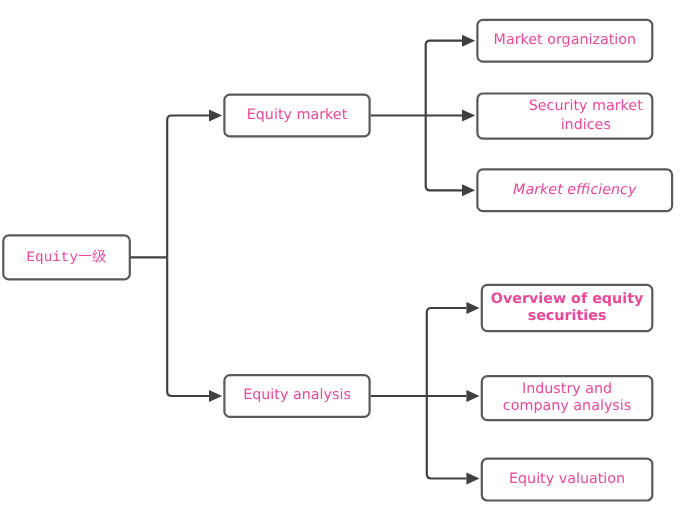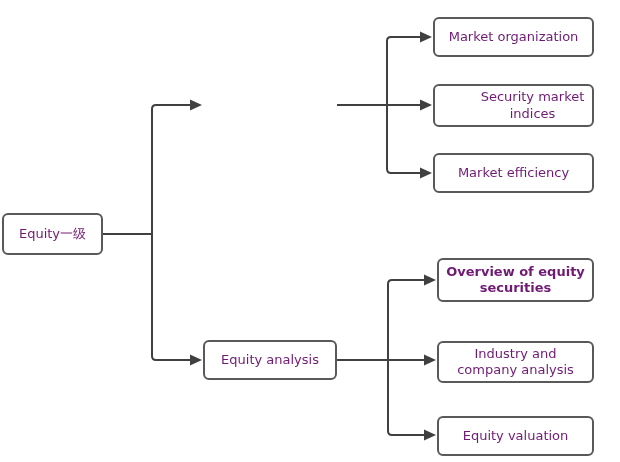--- a/index.html
+++ b/index.html
@@ -36,32 +36,32 @@
   .node {
     position: absolute;
     box-sizing: border-box;
     background: #ffffff;
     border: 2px solid #595959;
     border-radius: 6px;
     display: flex;
     align-items: center;
     justify-content: center;
     text-align: center;
-    color: #701a75;
+    color: #ec4899;
     font-size: 13px;
     line-height: 1.25;
     padding: 2px 6px;
   }
   
-  .n-root       { left: 2px;   top: 213px; width: 101px; height: 42px; }
+  .n-root       { left: 2px;   top: 213px; width: 117px; height: 42px; font-family: Liberation Mono, monospace; }
   .n-market     { left: 203px; top: 85px;  width: 134px; height: 40px; }
   .n-analysis   { left: 203px; top: 340px; width: 134px; height: 40px; }
   .n-mktorg     { left: 433px; top: 17px;  width: 161px; height: 40px; }
   .n-secidx     { left: 433px; top: 84px;  width: 161px; height: 43px; padding-left: 44px; }
-  .n-mkteff     { left: 433px; top: 153px; width: 161px; height: 40px; }
+  .n-mkteff     { left: 433px; top: 153px; width: 179px; height: 40px; font-style: italic; }
   .n-overview   { left: 437px; top: 258px; width: 157px; height: 44px; font-weight: bold; }
   .n-industry   { left: 437px; top: 341px; width: 157px; height: 42px; }
   .n-valuation  { left: 437px; top: 416px; width: 157px; height: 40px; }
 </style>
 </head>
 <body>
 
 <div class="canvas">
 
   <svg class="connectors" viewBox="0 0 620 462" aria-hidden="true">
@@ -92,20 +92,23 @@
       <polygon points="436,360 424,354.5 424,365.5"></polygon>
       <path d="M388 360 V431 Q388 435 392 435 H424"></path>
       <polygon points="436,435 424,429.5 424,440.5"></polygon>
     </g>
   </svg>
 
   <div class="node n-root">
     <span>Equity一级</span>
   </div>
 
+  <div class="node n-market">
+    <span>Equity market</span>
+  </div>
 
   <div class="node n-analysis">
     <span>Equity analysis</span>
   </div>
 
   <div class="node n-mktorg">
     <span>Market organization</span>
   </div>
 
   <div class="node n-secidx">

